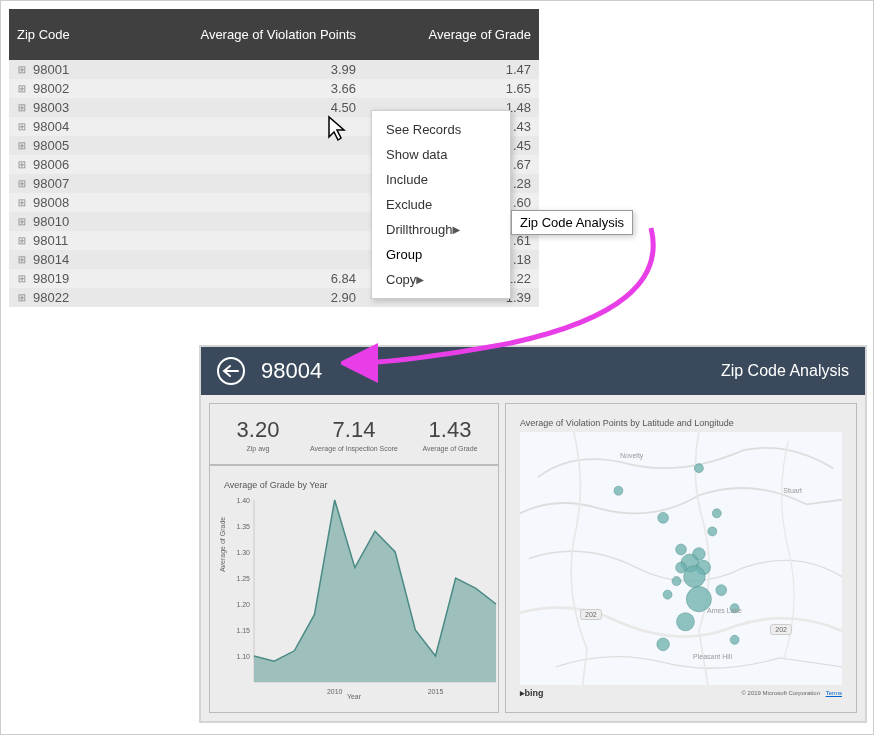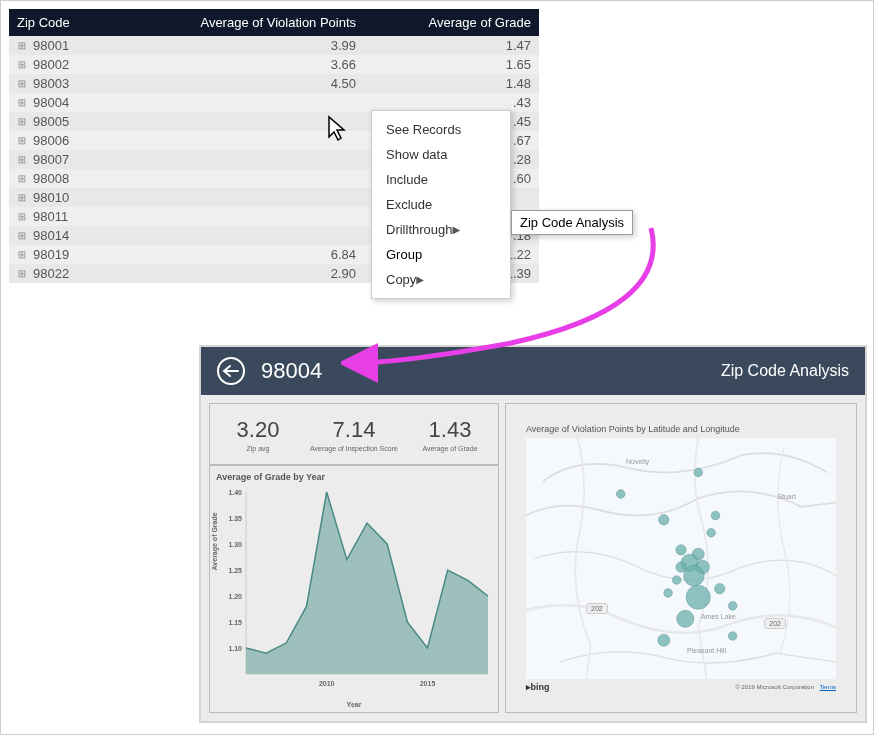--- a/index.html
+++ b/index.html
@@ -1,21 +1,21 @@
 <!DOCTYPE html>
 <html><head>
   <meta charset="utf-8">
   <style>
     * { margin: 0; padding: 0; box-sizing: border-box; font-family: 'Segoe UI', Arial, sans-serif; }
     body { background: #fff; width: 874px; height: 735px; position: relative; border: 1px solid #ccc; }
     
     
     .table-container { width: 530px; margin: 8px; }
     table { width: 100%; border-collapse: collapse; font-size: 13px; }
-    thead th { background: #0f172a; color: white; font-weight: normal; text-align: left; padding: 6px 8px; }
+    thead th { background: #404040; color: white; font-weight: normal; text-align: left; padding: 18px 8px; }
     thead th.num { text-align: right; }
     tbody tr { background: #e8e8e8; }
     tbody tr.alt { background: #efefef; }
     tbody td { padding: 2px 8px; color: #555; }
     tbody td.zip { display: flex; align-items: center; gap: 6px; }
     tbody td.num { text-align: right; }
     .expand-icon { width: 10px; height: 10px; display: inline-flex; align-items: center; justify-content: center; color: #888; font-size: 10px; }
     
     
     .context-menu { position: absolute; left: 370px; top: 109px; background: #fff; border: 1px solid #ccc; box-shadow: 2px 2px 6px rgba(0,0,0,0.2); padding: 6px 0; width: 140px; font-size: 13px; z-index: 10; }
@@ -44,28 +44,28 @@
     .left-col { width: 290px; display: flex; flex-direction: column; }
     .right-col { flex: 1; }
     
     .panel { background: #ececec; border: 1px solid #bbb; }
     
     .kpi-row { display: flex; height: 62px; }
     .kpi { flex: 1; display: flex; flex-direction: column; align-items: center; justify-content: center; }
     .kpi-value { font-size: 22px; font-weight: 400; color: #444; }
     .kpi-label { font-size: 7px; color: #666; margin-top: 2px; }
     
-    .chart-panel { flex: 1; padding: 6px; display: flex; flex-direction: column; font-weight: bold; }
+    .chart-panel { flex: 1; padding: 14px; display: flex; flex-direction: column; }
     .chart-title { font-size: 9px; color: #555; margin-bottom: 4px; }
     .chart-area { flex: 1; position: relative; }
     
     .yaxis-label { position: absolute; left: -2px; top: 50%; transform: rotate(-90deg) translateX(50%); transform-origin: left center; font-size: 7px; color: #666; }
     .xaxis-label { position: absolute; bottom: -2px; left: 50%; transform: translateX(-50%); font-size: 7px; color: #666; }
     
-    .map-panel { height: 100%; padding: 20px; display: flex; flex-direction: column; }
+    .map-panel { height: 100%; padding: 14px; display: flex; flex-direction: column; }
     .map-title { font-size: 9px; color: #555; margin-bottom: 4px; }
     .map-area { flex: 1; background: #f5f8fc; position: relative; overflow: hidden; }
     .map-footer { display: flex; justify-content: space-between; align-items: center; padding-top: 3px; font-size: 6px; color: #666; }
     .bing-logo { font-size: 9px; font-weight: bold; color: #333; }
     .map-badge { position: absolute; background: #eee; border: 1px solid #ccc; border-radius: 3px; padding: 1px 4px; font-size: 7px; color: #666; }
   </style>
 </head>
 <body>
 
 <div class="table-container">

